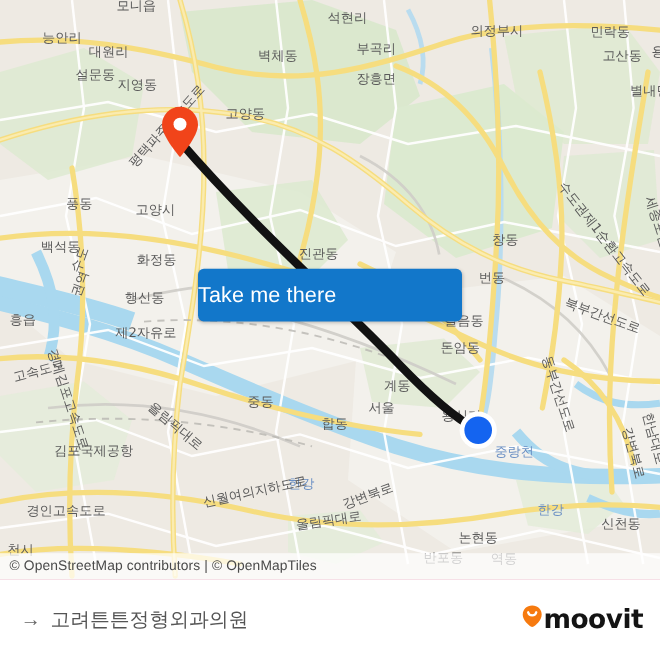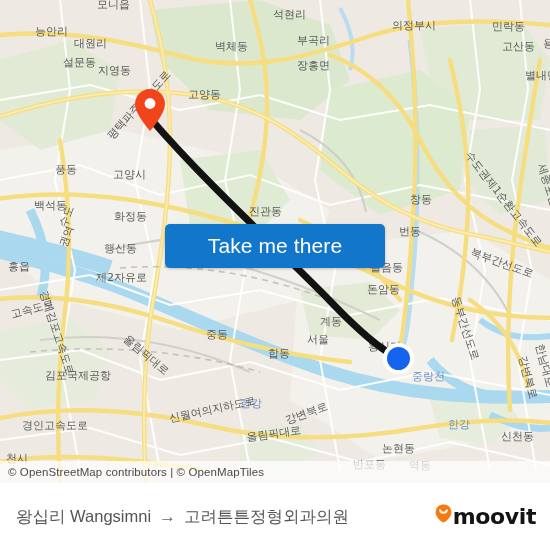--- a/index.html
+++ b/index.html
@@ -84,28 +84,28 @@
   #cta-button {
     position: absolute;
     left: 165px;
     top: 224px;
     width: 220px;
     height: 44px;
     background: #1277ca;
     border: none;
     border-radius: 5px;
     color: #ffffff;
-    font-size: 21px;
+    font-size: 18px;
     font-family: "Liberation Sans", "DejaVu Sans", sans-serif;
     letter-spacing: 0.1px;
     cursor: pointer;
     box-shadow: 0 1px 3px rgba(0,0,0,0.22);
     padding: 0;
     line-height: 44px;
-    text-align: center;
+    text-align: left;
   }
 
   
   #footer {
     position: absolute;
     left: 0;
     top: 483px;
     width: 550px;
     height: 67px;
     background: #ffffff;
@@ -317,21 +317,20 @@
       <circle id="origin-core" cx="16.5" cy="16.5" r="11.5" fill="#1464f0"></circle>
     </svg>
 
     <button id="cta-button" style="background: rgb(18, 119, 202); color: rgb(255, 255, 255);">Take me there</button>
 
     <div id="attribution">© OpenStreetMap contributors | © OpenMapTiles</div>
   </div>
 
   <div id="footer">
     <div id="trip-summary">
-      <span id="trip-origin">왕십리 Wangsimni</span>
       <span id="trip-arrow">→</span>
       <span id="trip-destination">고려튼튼정형외과의원</span>
     </div>
     <div id="brand-logo">
       <svg id="brand-mark" viewBox="0 0 17 19">
         <path id="brand-mark-body" d="M8.5 0.6 C3.9 0.6 0.6 3.9 0.6 8.2 C0.6 12.8 5.6 17.4 8.5 18.6 C11.4 17.4 16.4 12.8 16.4 8.2 C16.4 3.9 13.1 0.6 8.5 0.6 Z" fill="#f67a0f"></path>
         <path id="brand-mark-smile" d="M5.1 6.2 C5.9 9.6 11.1 9.6 11.9 6.2" fill="none" stroke="#ffffff" stroke-width="1.9" stroke-linecap="round"></path>
       </svg>
       <span id="brand-text" style="color: rgb(20, 20, 20);">moovit</span>
     </div>

